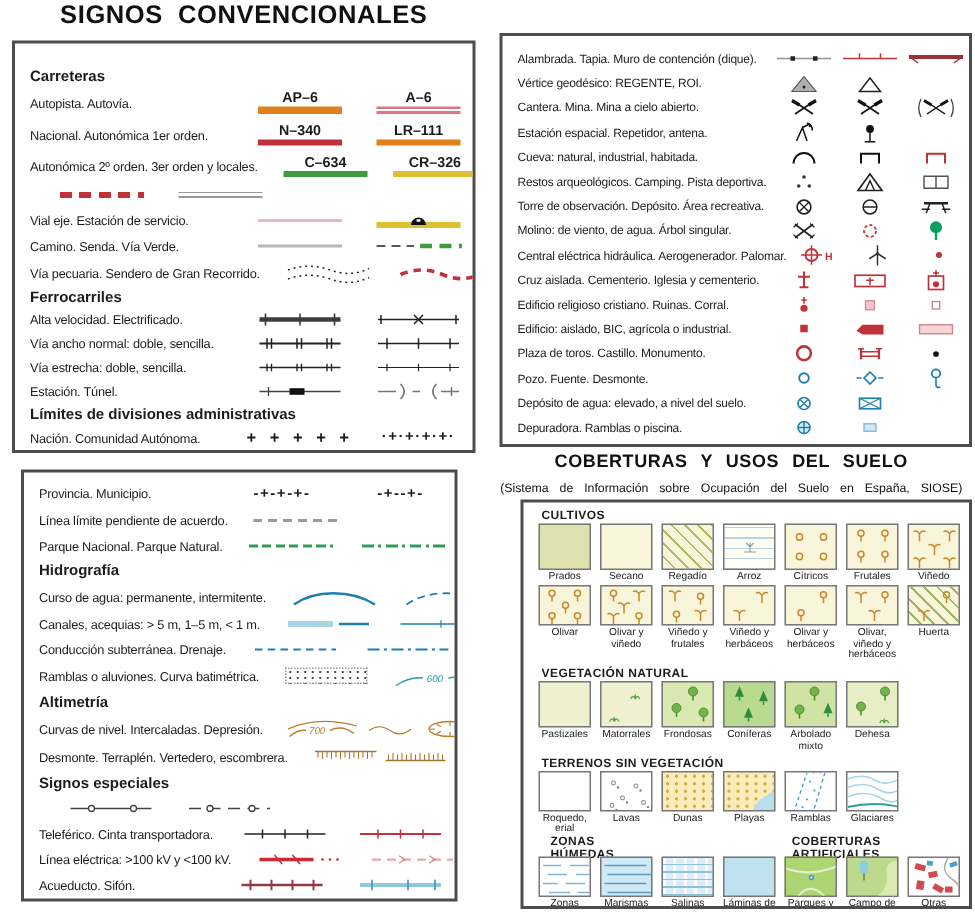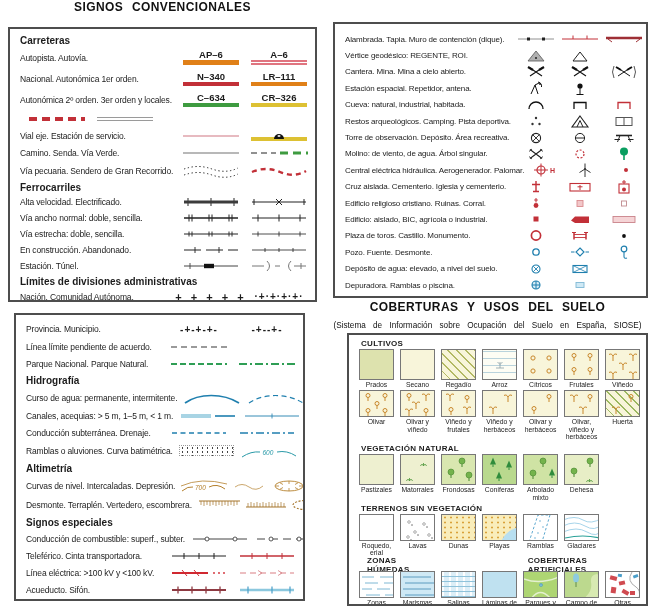--- a/index.html
+++ b/index.html
@@ -3,21 +3,21 @@
 <meta charset="utf-8">
 <style>
   html,body{margin:0;padding:0;background:#fff}
   .stage{position:relative;width:650px;height:608px;background:#fff;overflow:hidden;
          font-family:"Liberation Sans",sans-serif;color:#1c1c1c}
   .ttl{position:absolute;font-weight:bold;text-align:center;letter-spacing:.4px;word-spacing:5px;color:#111}
   .panel{position:absolute;background:#fff;border:2px solid #4d4d4d;box-sizing:border-box;overflow:hidden}
   .row{display:flex;align-items:center;padding-left:10px;padding-right:5px}
   .lbl{flex:1;font-size:8.5px;letter-spacing:-.15px;white-space:nowrap}
   .hd{font-size:10px;font-weight:bold;padding-left:10px;display:flex;align-items:center}
-  .c{width:62px;display:flex;flex-direction:column;align-items:center;justify-content:center;margin-left:6px}
+  .c{width:62px;display:flex;flex-direction:column;align-items:center;justify-content:center;margin-left:17px}
   .code{font-weight:bold;font-size:9.5px;line-height:10px}
   .bar{width:56px;height:4px}
   .b-ap{height:5px;background:#e08018}
   .b-a6{height:5px;background:linear-gradient(#e0747f 0 2px,#fff 2px 3px,#e0747f 3px 5px)}
   .b-n{background:#c23038}.b-lr{background:#e08018}.b-c{background:#3e9b40}.b-cr{background:#ddc133}
   .b-constr{background:repeating-linear-gradient(90deg,#c23038 0 8px,transparent 8px 13px)}
   .b-pista{background:linear-gradient(#9a9a9a 0 1px,transparent 1px 3px,#9a9a9a 3px 4px)}
   .b-vial{height:2px;background:#e7bac0}
   .b-camino{height:2px;background:#b8b8b8}
   .servbox{position:relative;width:56px;height:10px;display:flex;align-items:flex-end}
@@ -82,23 +82,23 @@
     <g id="rg" stroke="#8aa0a8" fill="none" stroke-width="0.8">
           <path d="M5,9 V3 M5,5.5 L2.5,3 M5,5.5 L7.5,3 M1,9 H9"></path>
         </g>
     <g id="og" stroke="#888" fill="none" stroke-width="0.7">
           <circle cx="5" cy="5" r="1.3"></circle>
           <circle cx="8" cy="8" r="0.5" fill="#888"></circle>
         </g>
   </defs>
     </svg>
 
-  <div class="ttl" style="left:0;top:2;width:325px;font-size:12px">SIGNOS CONVENCIONALES</div>
-
-  <div class="panel" style="left:8px;top:27px;width:309px;height:275px;padding-top:4px">
+  <div class="ttl" style="left:0;top:2;width:325px;font-size:17px">SIGNOS CONVENCIONALES</div>
+
+  <div class="panel" style="left:8px;top:27px;width:309px;height:275px;padding-top:15px">
     <div class="hd" style="height:14px">Carreteras</div>
 
     <div class="row" style="height:21px">
       <span class="lbl">Autopista. Autovía.</span>
       <span class="c">
           <span class="code">AP–6</span>
           <span class="bar b-ap"></span>
         </span>
       <span class="c">
           <span class="code">A–6</span>
@@ -214,35 +214,20 @@
       <span class="c">
           <svg width="58" height="12" viewBox="0 0 58 12">
             <line x1="2" y1="6" x2="56" y2="6" stroke="#222" stroke-width="1"></line>
             <path d="M7,3.5 V8.5 M10,3.5 V8.5 M27,3.5 V8.5 M30,3.5 V8.5 M47,3.5 V8.5 M50,3.5 V8.5" stroke="#222" stroke-width="0.9"></path>
           </svg>
         </span>
       <span class="c">
           <svg width="58" height="12" viewBox="0 0 58 12">
             <line x1="2" y1="6" x2="56" y2="6" stroke="#222" stroke-width="0.8"></line>
             <path d="M8,3.5 V8.5 M29,3.5 V8.5 M50,3.5 V8.5" stroke="#222" stroke-width="0.8"></path>
-          </svg>
-        </span>
-    </div>
-    <div class="row" style="height:16px">
-      <span class="lbl">En construcción. Abandonado.</span>
-      <span class="c">
-          <svg width="58" height="12" viewBox="0 0 58 12">
-            <line x1="2" y1="6" x2="56" y2="6" stroke="#222" stroke-width="1" stroke-dasharray="17 5"></line>
-            <path d="M13,3 V9 M37,3 V9" stroke="#222" stroke-width="0.9"></path>
-          </svg>
-        </span>
-      <span class="c">
-          <svg width="58" height="12" viewBox="0 0 58 12">
-            <line x1="2" y1="6" x2="56" y2="6" stroke="#222" stroke-width="0.8"></line>
-            <path d="M15,4 V8 M29,4 V8 M43,4 V8" stroke="#222" stroke-width="0.8"></path>
           </svg>
         </span>
     </div>
     <div class="row" style="height:16px">
       <span class="lbl">Estación. Túnel.</span>
       <span class="c">
           <svg width="58" height="12" viewBox="0 0 58 12">
             <line x1="2" y1="6" x2="56" y2="6" stroke="#444" stroke-width="1"></line>
             <path d="M8,3 V9" stroke="#444" stroke-width="0.9"></path>
             <rect x="22" y="3.8" width="10" height="4.4" fill="#111"></rect>
@@ -708,21 +693,20 @@
           <path d="M48,10 H88" stroke="#a5742a" stroke-width="1"></path>
           <path d="M50,10 v-4 M53,10 v-5 M56,10 v-4 M59,10 v-5 M62,10 v-4 M65,10 v-5 M68,10 v-4 M71,10 v-5 M74,10 v-4 M77,10 v-5 M80,10 v-4 M83,10 v-5 M86,10 v-4" stroke="#a5742a" stroke-width="0.7"></path>
           <ellipse cx="108" cy="8" rx="13" ry="4.5" fill="none" stroke="#a5742a" stroke-width="1.2" stroke-dasharray="2 1.6"></ellipse>
         </svg>
       </span>
     </div>
 
     <div class="hd" style="height:16px">Signos especiales</div>
 
     <div class="row" style="height:17px">
-      <span class="lbl">Conducción de combustible: superf., subter.</span>
       <span class="c">
           <svg width="58" height="10" viewBox="0 0 58 10">
             <line x1="2" y1="5" x2="56" y2="5" stroke="#444" stroke-width="1"></line>
             <circle cx="16" cy="5" r="2" fill="#fff" stroke="#444" stroke-width="0.9"></circle>
             <circle cx="44" cy="5" r="2" fill="#fff" stroke="#444" stroke-width="0.9"></circle>
           </svg>
         </span>
       <span class="c">
           <svg width="58" height="10" viewBox="0 0 58 10">
             <line x1="2" y1="5" x2="56" y2="5" stroke="#444" stroke-width="1" stroke-dasharray="8 5"></line>

